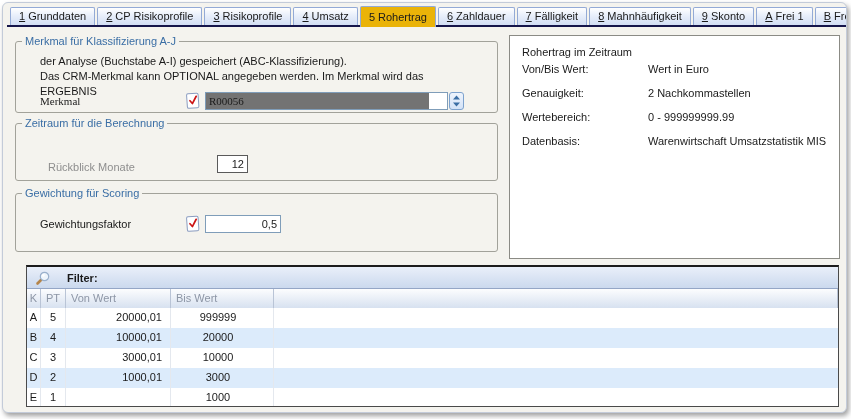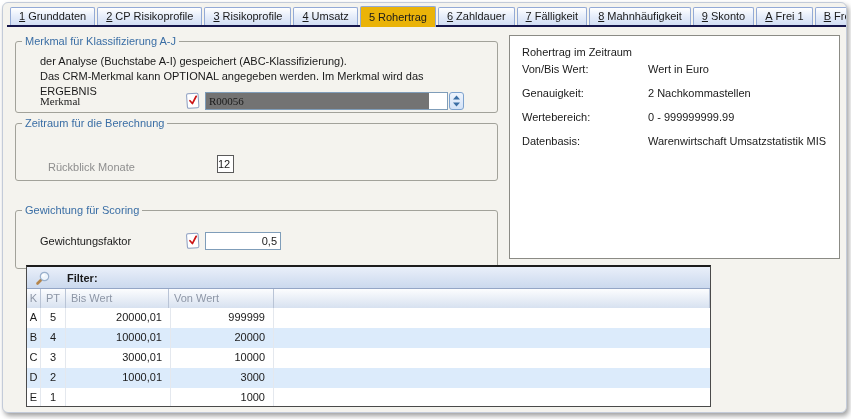--- a/index.html
+++ b/index.html
@@ -33,21 +33,21 @@
   
   fieldset.gb {
     position: absolute; border: 1px solid #a2a29a; border-radius: 3px;
     padding: 0; background: transparent;
   }
   fieldset.gb legend {
     color: #3a6ea5; margin-left: 6px; padding: 0 3px; font-size: 11px;
   }
   .gb1 { left: 12px; top: 32px; width: 483px; height: 78px; }
   .gb2 { left: 12px; top: 114px; width: 483px; height: 64px; }
-  .gb3 { left: 12px; top: 201px; width: 483px; height: 65px; }
+  .gb3 { left: 12px; top: 184px; width: 483px; height: 65px; }
 
   .desc { position: absolute; left: 24px; top: 7px; line-height: 15px; width: 440px; }
 
   .field-row { position: absolute; display: flex; align-items: center; }
   .check-icon { width: 16px; height: 18px; margin-right: 4px; }
   .edit-outer {
     width: 243px; height: 18px; border: 1px solid #7f9db9; background: #ffffff;
     display: flex; align-items: center; overflow: hidden;
   }
   .edit-gray {
@@ -74,42 +74,42 @@
     position: absolute; left: 506px; top: 32px; width: 331px; height: 224px;
     background: #ffffff; border: 1px solid #8b8b85;
   }
   .info-title { font-weight: normal; margin: 10px 0 4px 12px; }
   .info-row { display: flex; margin: 0 0 10px 12px; line-height: 14px; justify-content: flex-end; }
   .info-label { width: 126px; }
   .info-value { flex: 1; }
 
   
   .grid {
-    position: absolute; left: 23px; top: 262px; width: 685px; height: 142px;
+    position: absolute; left: 23px; top: 262px; width: 813px; height: 142px;
     border: 1px solid #4a4a4a; border-top: 2px solid #1c1c1c;
     background: #ffffff; display: flex; flex-direction: column; overflow: hidden;
   }
   .filter-bar {
     height: 22px; flex: none; display: flex; align-items: center;
     background: linear-gradient(#e9eff9, #cbd9ee);
     border-bottom: 1px solid #94a6c6; padding-left: 8px;
   }
   .filter-label { font-weight: bold; margin-left: 16px; }
   .grid-header { height: 19px; flex: none; display: flex;
     background: linear-gradient(#fcfdfe, #d7e1f0);
     color: #8d96a6;
   }
   .hcell { border-right: 1px solid #b9c4d6; line-height: 18px; overflow: hidden; }
   .grid-row { height: 20px; flex: none; display: flex; line-height: 19px; }
   .grid-row.alt { background: #dcebfb; }
   .cell { overflow: hidden; white-space: nowrap; }
   .col-k   { width: 14px; flex: none; text-align: center; }
   .col-pt  { width: 25px; flex: none; text-align: center; }
   .col-von { width: 105px; flex: none; text-align: right; padding-right: 8px; }
-  .col-bis { width: 103px; flex: none; text-align: right; padding-right: 8px; }
+  .col-bis { width: 103px; flex: none; text-align: center; padding-right: 8px; }
   .col-fill{ flex: 1; }
   .cell.col-k, .cell.col-pt { border-right: 1px solid #e4e8ee; }
   .cell.col-von, .cell.col-bis { border-right: 1px solid #e4e8ee; }
   .hcell.col-von, .hcell.col-bis { text-align: left; padding-left: 5px; }
 </style>
 </head>
 <body>
 
 <div class="window">
 
@@ -151,21 +151,21 @@
           <path d="M4.5 11.5 L8 7.5 L1 7.5 Z" fill="#3b6ea5"></path>
         </svg>
       </span>
     </div>
   </fieldset>
 
   <fieldset class="gb gb2">
     <legend>Zeitraum für die Berechnung</legend>
     <div class="field-row" style="left:32px; top:26px; width:450px;align-items:flex-end;">
       <span class="dim" style="width:169px;">Rückblick Monate</span>
-      <span class="small-field" style="width:17px;">12</span>
+      <span class="small-field" style="width:31px;">12</span>
     </div>
   </fieldset>
 
   <fieldset class="gb gb3">
     <legend>Gewichtung für Scoring</legend>
     <div class="field-row" style="left:24px; top:16px; width:450px;">
       <span style="width:145px;">Gewichtungsfaktor</span>
       <span class="check-icon">
         <svg width="16" height="18" viewBox="0 0 16 18">
           <rect x="2" y="1.5" width="11.5" height="14.5" rx="1.5" fill="#ffffff" stroke="#8a9cc0" transform="rotate(-4 8 9)"></rect>
@@ -203,22 +203,22 @@
           <line x1="6" y1="10" x2="2.5" y2="13.5" stroke="#b5854a" stroke-width="2.6" stroke-linecap="round"></line>
           <circle cx="9.5" cy="6.5" r="4.2" fill="#eef5fc" stroke="#9ab0cc" stroke-width="1.2"></circle>
           <circle cx="8.3" cy="5.3" r="1.4" fill="#ffffff" opacity="0.9"></circle>
         </svg>
       </span>
       <span class="filter-label">Filter:</span>
     </div>
     <div class="grid-header">
       <div class="hcell col-k">K</div>
       <div class="hcell col-pt">PT</div>
+      <div class="hcell col-von">Von Wert</div>
       <div class="hcell col-bis">Bis Wert</div>
-      <div class="hcell col-von">Von Wert</div>
       <div class="hcell col-fill"></div>
     </div>
 
     <div class="grid-row">
       <div class="cell col-k">A</div>
       <div class="cell col-pt">5</div>
       <div class="cell col-von">20000,01</div>
       <div class="cell col-bis">999999</div>
       <div class="cell col-fill"></div>
     </div>

